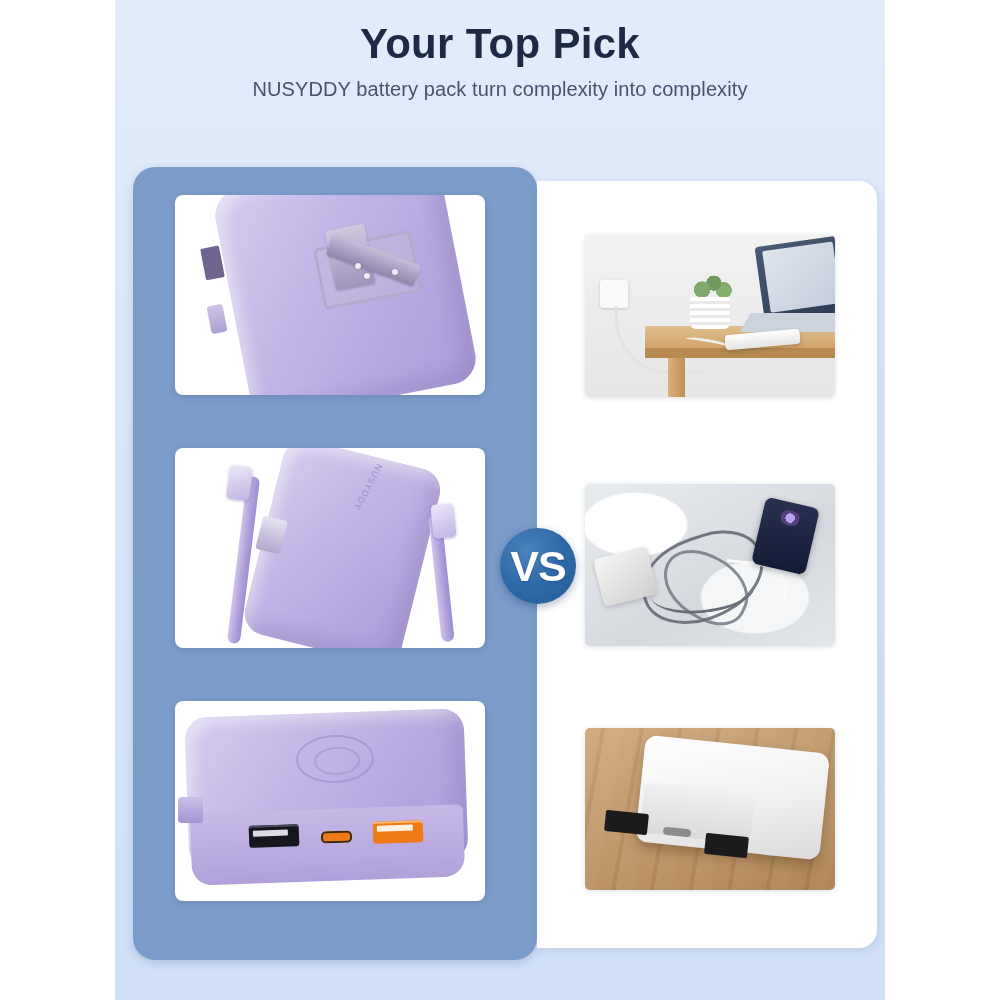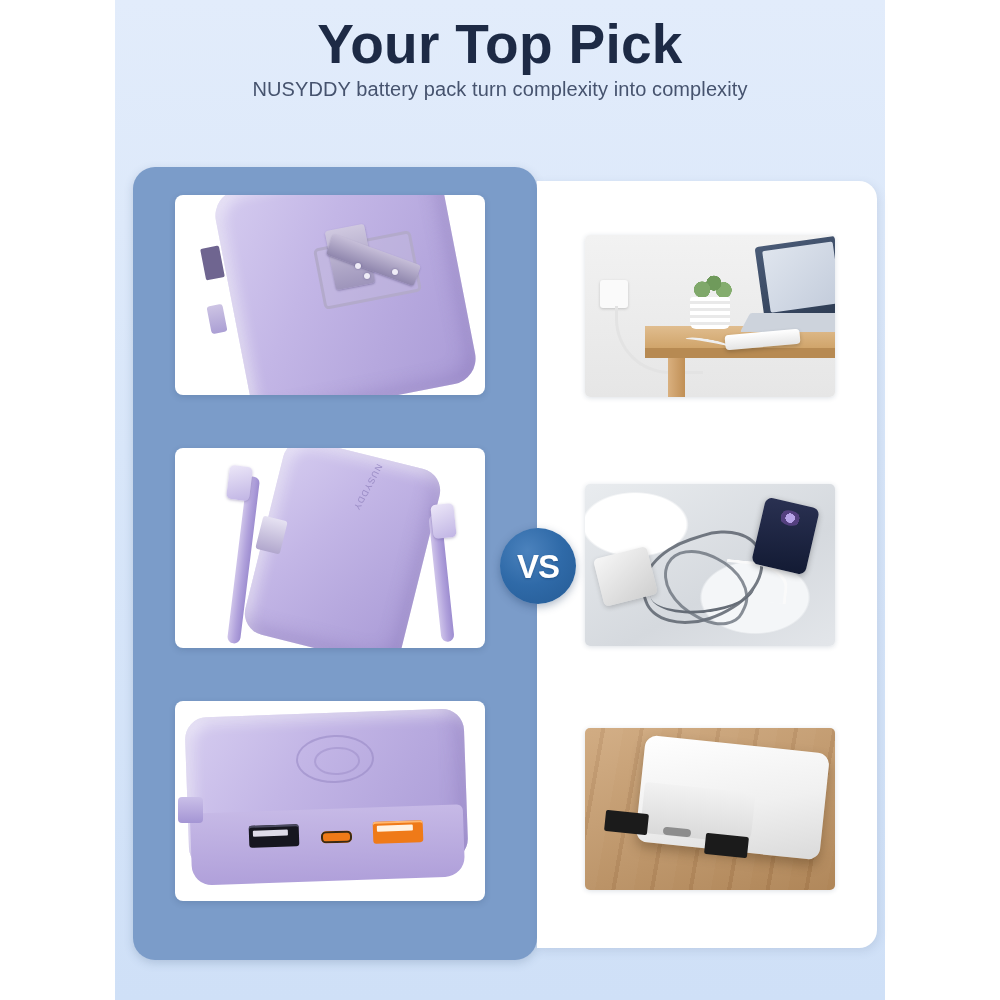--- a/index.html
+++ b/index.html
@@ -20,21 +20,21 @@
     background:linear-gradient(180deg,#e2ecfb 0%,#d8e6f9 45%,#cfe0f7 100%);
   }
 
   
   .header{
     position:absolute;left:115px;top:18px;width:770px;height:100px;
     text-align:center;
   }
   .title{
     margin:0;
-    font-size:55px;
+    font-size:42px;
     font-weight:700;
     letter-spacing:.3px;
     color:#1d2a45;
     line-height:52px;
   }
   .subtitle{
     margin:6px 0 0 0;
     font-size:20px;
     font-weight:400;
     color:#46536e;
@@ -89,21 +89,21 @@
   
   .vs{
     position:absolute;left:367px;top:361px;width:76px;height:76px;
     border-radius:50%;
     background:radial-gradient(circle at 36% 30%,#4b82bd 0%,#2f6aa8 48%,#255b95 100%);
     box-shadow:0 3px 8px rgba(25,55,95,.35);
     display:flex;align-items:center;justify-content:center;
     z-index:5;
   }
   .vs span{
-    color:#ffffff;font-size:33px;font-weight:700;letter-spacing:-1px;
+    color:#ffffff;font-size:43px;font-weight:700;letter-spacing:-1px;
     line-height:33px;
     text-shadow:0 1px 2px rgba(20,50,90,.4);
   }
 
   
   .scene{position:absolute;inset:0;}
 
   
   .pb-body{
     position:absolute;

